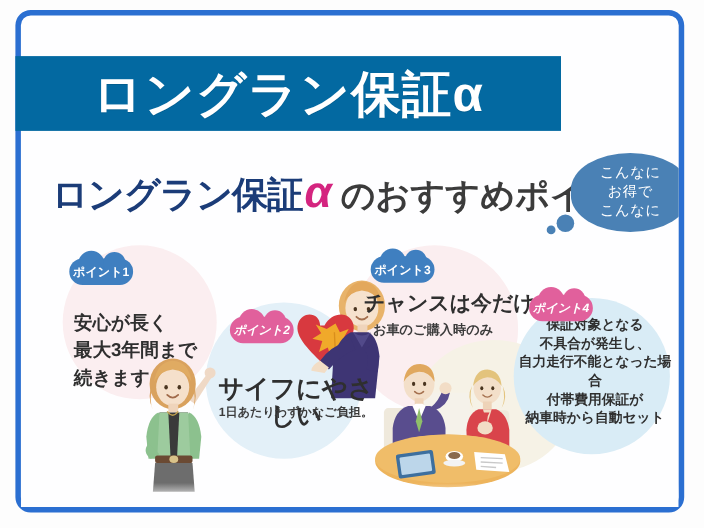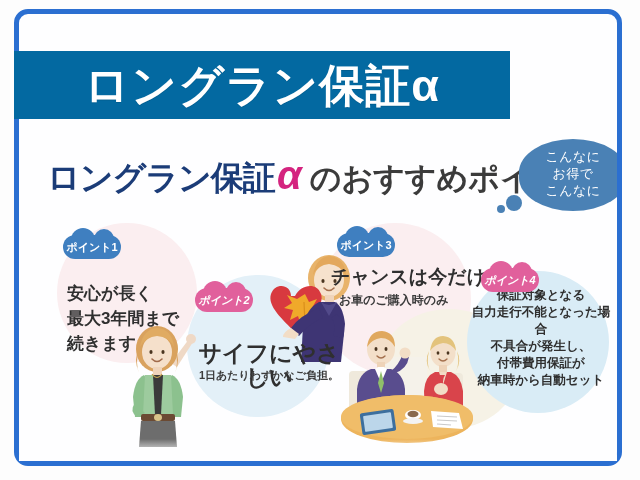--- a/index.html
+++ b/index.html
@@ -118,21 +118,21 @@
   .badge::before,.badge::after{
     content:"";position:absolute;border-radius:50%;
     background:inherit;z-index:-1;
   }
   .badge::before{width:24px;height:24px;left:8px;top:-7px;}
   .badge::after{width:20px;height:20px;left:31px;top:-6px;}
   .badge-blue{background:#3f7fc0;}
   .badge-pink{background:#e1609c;font-style:italic;}
 
   .badge-p1{left:44px;top:116px;}
-  .badge-p2{left:176px;top:169px;}
+  .badge-p2{left:190px;top:169px;}
   .badge-p3{left:318px;top:114px;}
   .badge-p4{left:462px;top:149px;}
 
   
   .ptxt{position:absolute;color:#2d2d2d;z-index:5;}
 
   .p1-text{left:48px;top:146px;width:150px;
            font-size:17px;font-weight:bold;line-height:25px;color:#2f2f2f;margin-top:16px;}
   .p2-title{left:176px;top:222px;width:148px;text-align:center;
            font-size:23px;font-weight:bold;color:#2f2f2f;line-height:24px;}
@@ -329,21 +329,21 @@
     <div class="ptxt p2-title">サイフにやさしい</div>
     <div class="ptxt p2-sub">1日あたりわずかなご負担。</div>
 
     <div class="ptxt p3-title">チャンスは今だけ</div>
     <div class="ptxt p3-sub">
       <div>お車のご購入時のみ</div>
     </div>
 
     <div class="ptxt p4-text">
       <div>保証対象となる</div>
+      <div>不具合が発生し、</div>
       <div>自力走行不能となった場合</div>
-      <div>不具合が発生し、</div>
       <div>付帯費用保証が</div>
       <div>納車時から自動セット</div>
     </div>
 
     <div class="fade-bottom"></div>
   </div>
 </div>
 
 </body></html>

